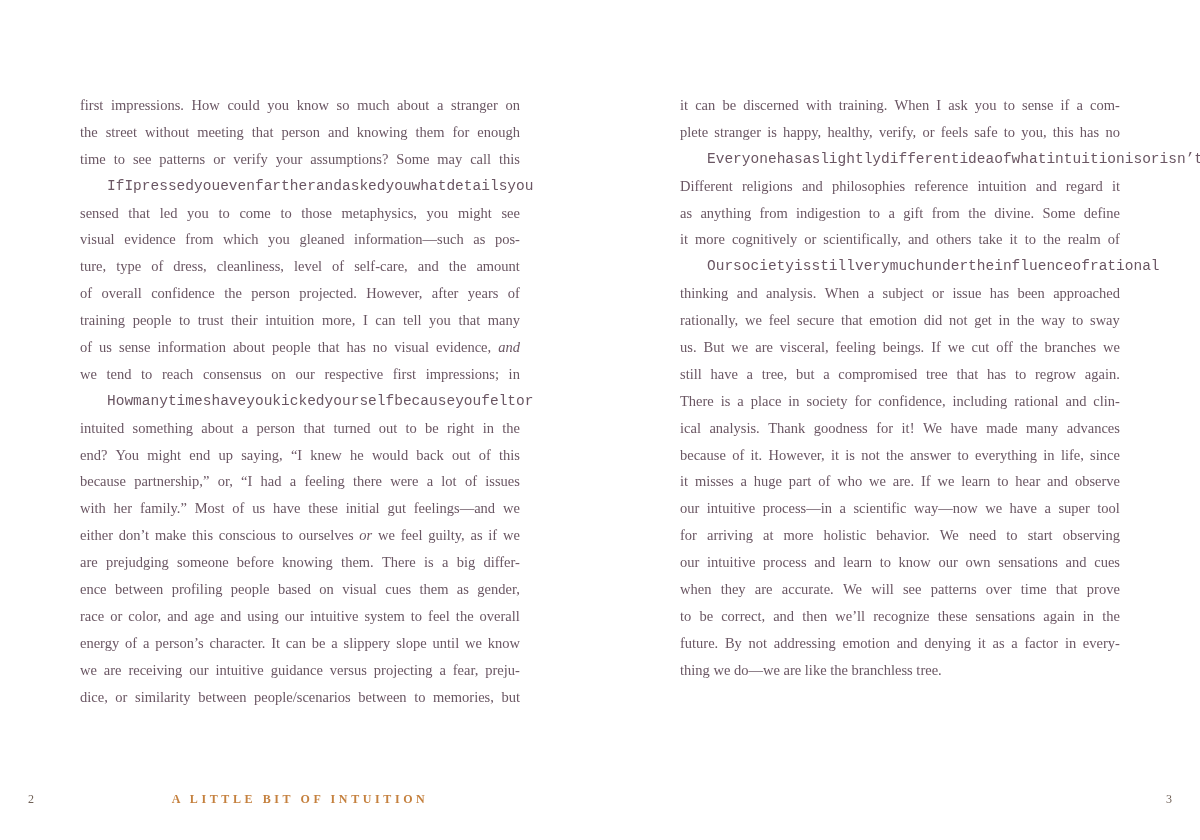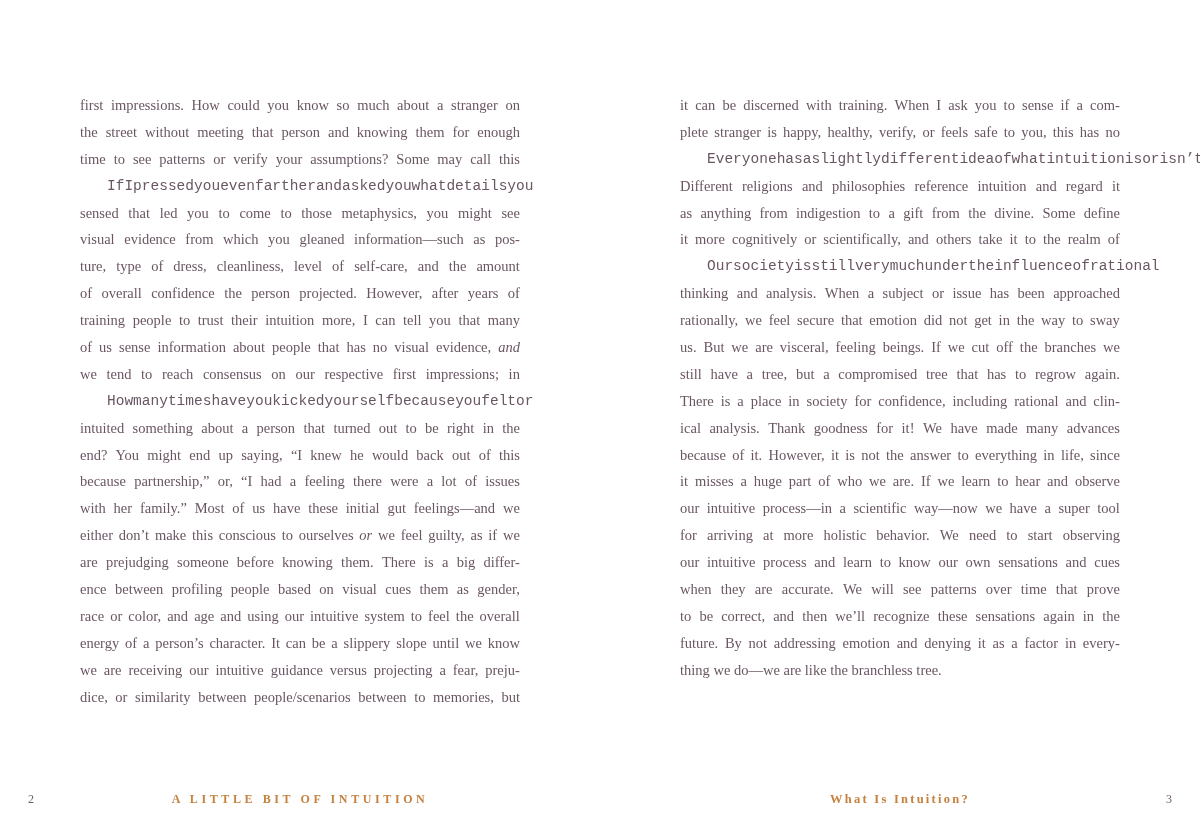--- a/index.html
+++ b/index.html
@@ -708,17 +708,16 @@
           <span>every-</span>
         </div>
         <div class="line">thing we do—we are like the branchless tree.</div>
       </div>
     </div>
 
   <div class="footer-item page-num left-num">2</div>
 
   <div class="footer-item running-head left-head">A LITTLE BIT OF INTUITION</div>
 
-  <div class="footer-item running-head right-head">What Is Intuition?</div>
 
   <div class="footer-item page-num right-num">3</div>
 
 </div>
 
 </body></html>

